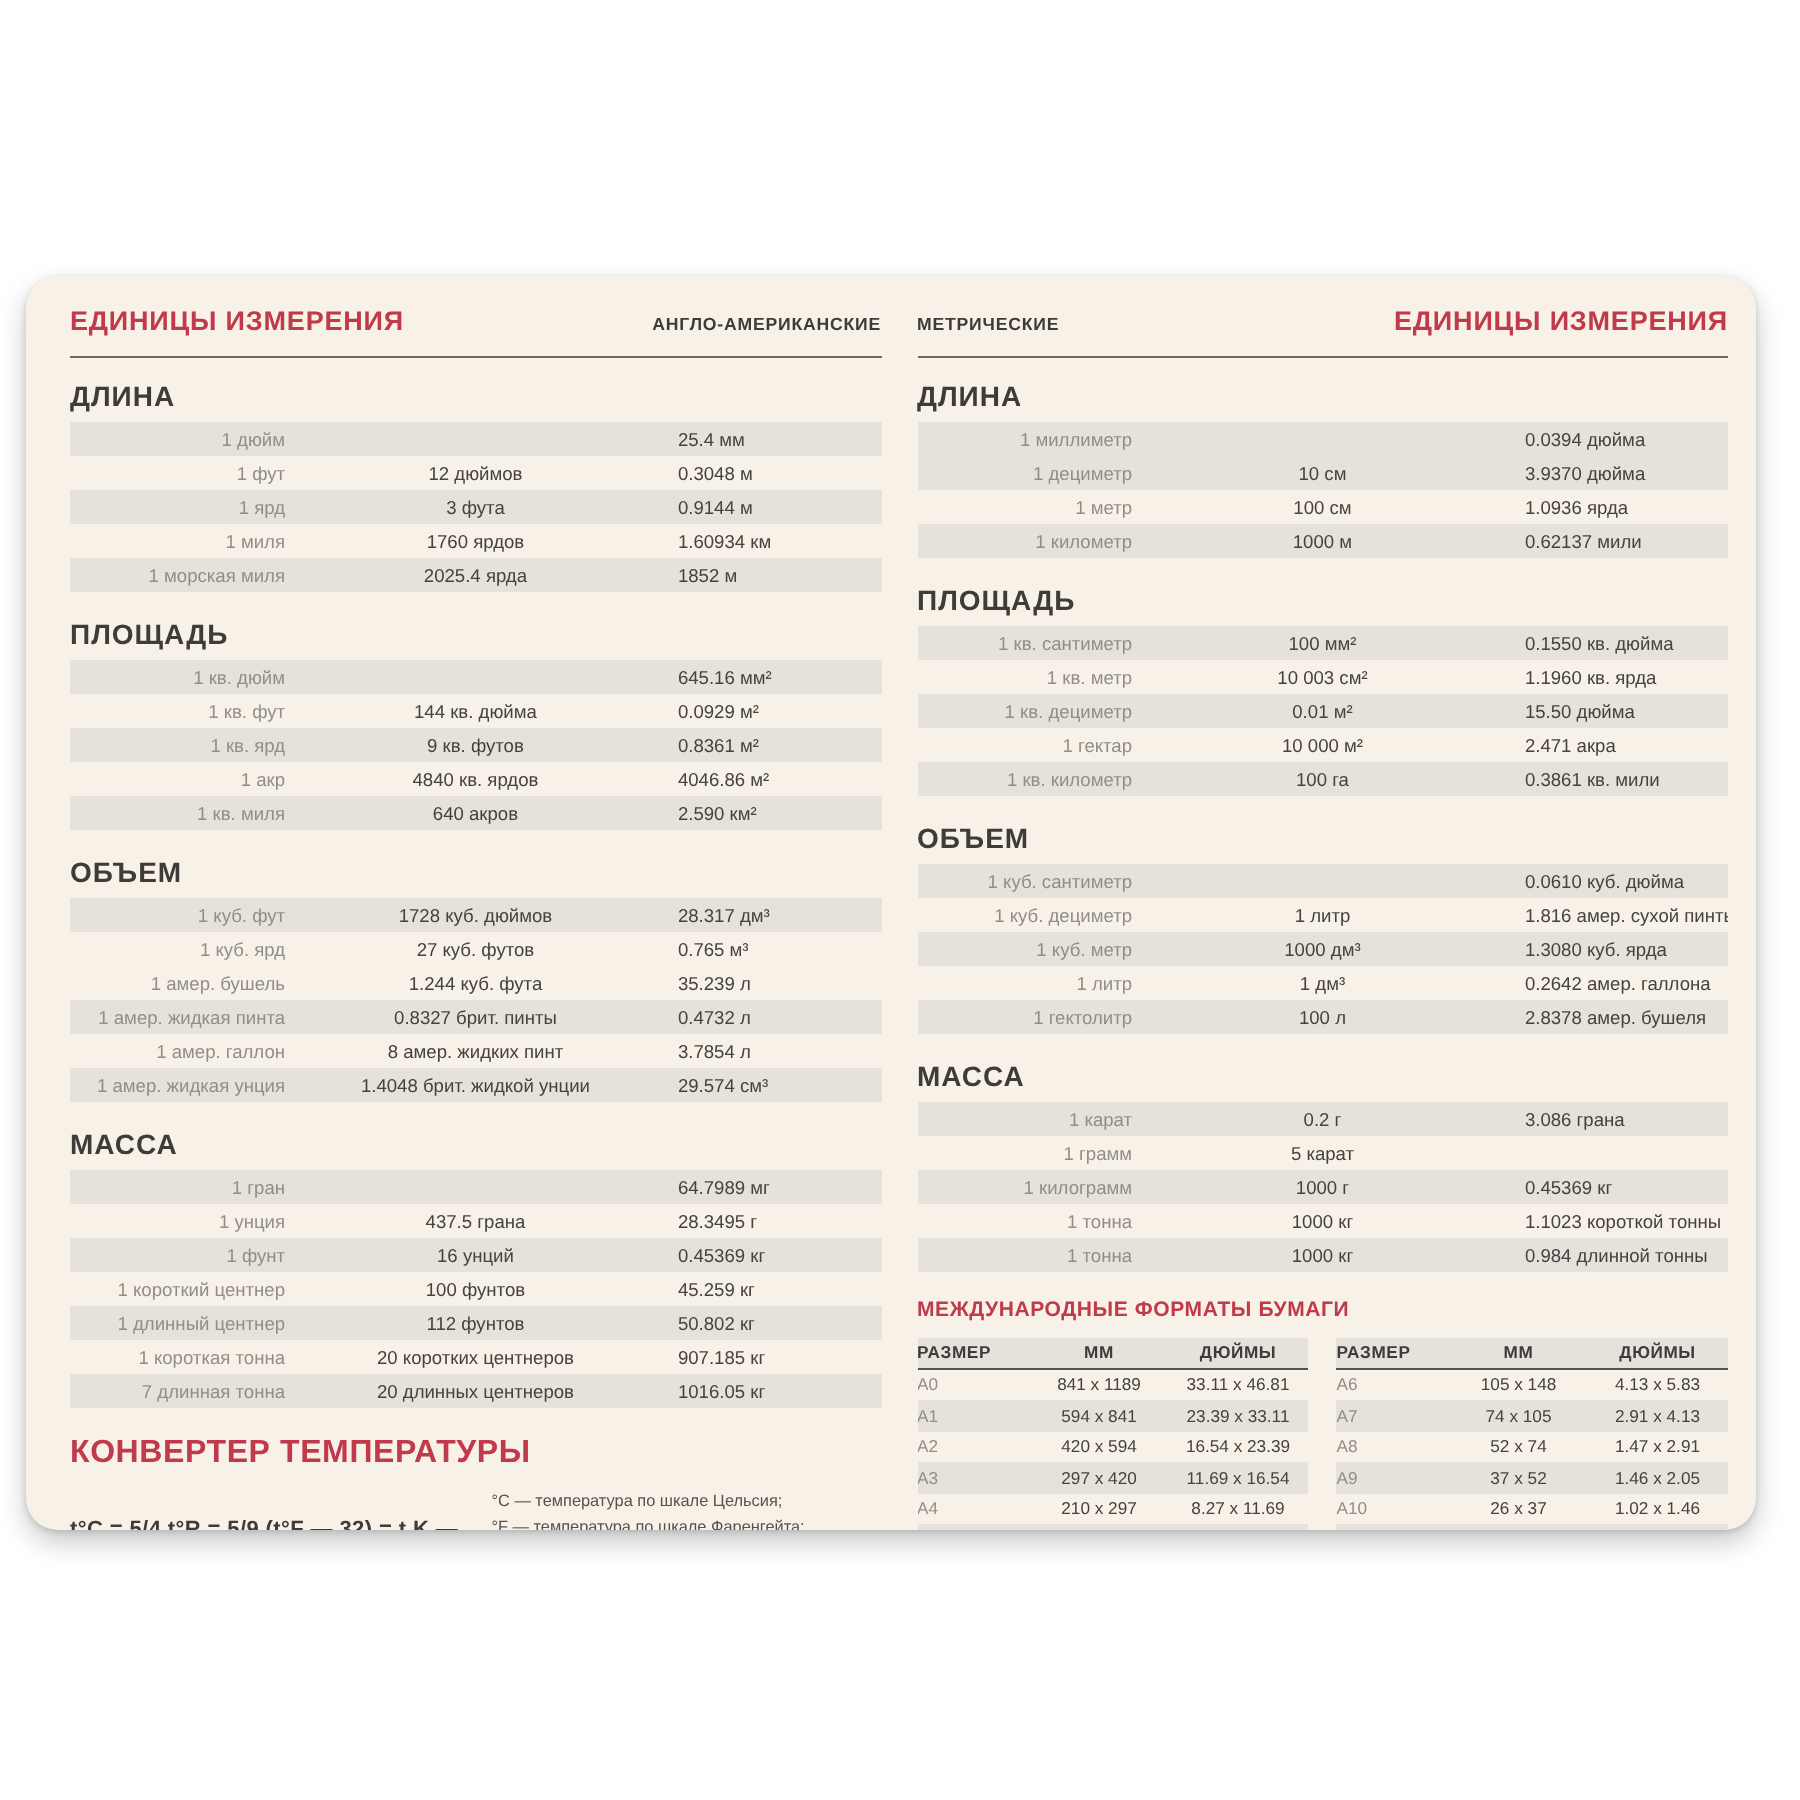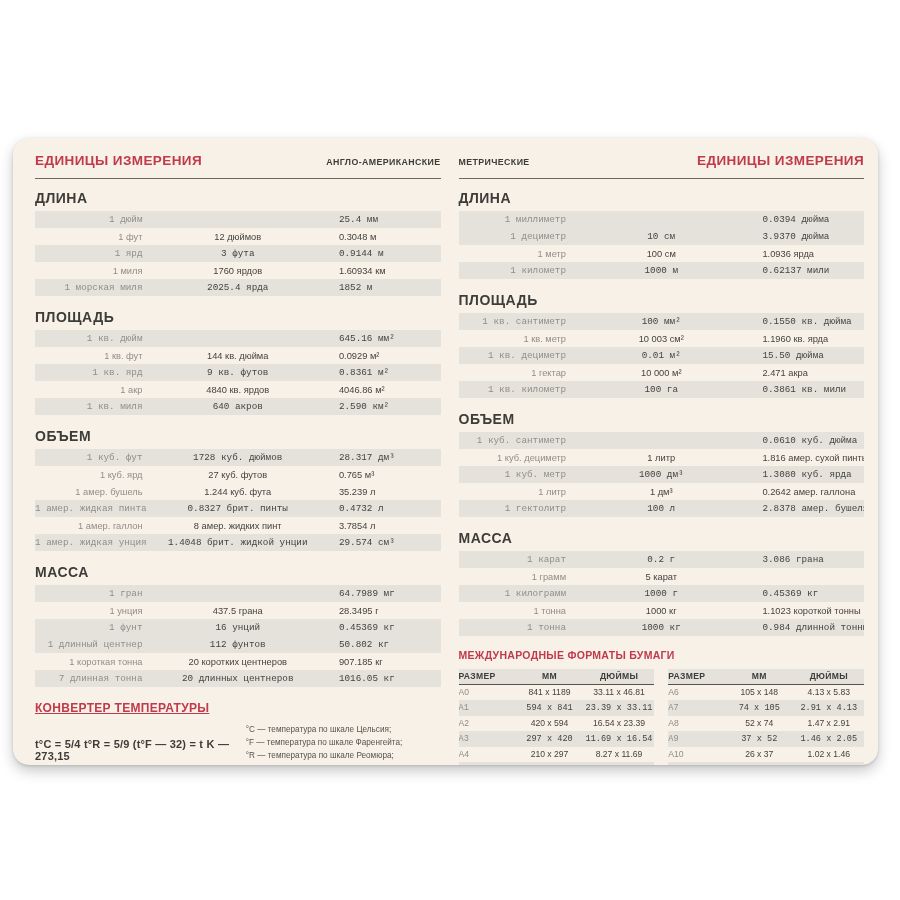--- a/index.html
+++ b/index.html
@@ -22,26 +22,26 @@
   .col-header{
     display:flex;justify-content:space-between;align-items:baseline;
     border-bottom:1.5px solid var(--rule-dark);
     padding:5px 0 10px;margin-bottom:11px;
   }
   .title{font-size:13.5px;font-weight:bold;color:var(--accent-red);letter-spacing:.4px;}
   .subtitle{font-size:8.8px;font-weight:bold;color:#3e3c39;letter-spacing:.4px;}
   .section{margin-bottom:13px;}
   .section-heading{font-size:14px;font-weight:bold;color:#3e3c39;letter-spacing:.5px;margin-bottom:5px;}
   .urow{display:flex;align-items:center;height:17px;font-size:9.3px;}
-  .shaded{background:var(--row-shade);font-family:Liberation Mono, monospace;}
+  .shaded{background:var(--row-shade);}
   .ucell{white-space:nowrap;overflow:hidden;}
   .ucell.label{flex:0 0 28%;text-align:right;color:var(--text-muted);padding-right:6px;}
   .ucell.mid{flex:0 0 44%;text-align:center;color:var(--text-dark);}
   .ucell.val{flex:1;text-align:left;color:var(--text-dark);padding-left:12px;}
-  .temp-heading{font-size:12px;font-weight:bold;color:var(--accent-red);letter-spacing:.3px;margin:14px 0 8px;text-decoration:underline;}
+  .temp-heading{font-size:16px;font-weight:bold;color:var(--accent-red);letter-spacing:.3px;margin:14px 0 8px;}
   .temp-body{display:flex;align-items:flex-end;}
   .formula{flex:0 0 50%;font-size:11px;font-weight:bold;color:#3e3c39;letter-spacing:.2px;padding-top:2px;}
   .notes{flex:1;font-size:8.2px;color:#55534e;line-height:1.6;padding-left:8px;}
   .paper-heading{font-size:10.5px;font-weight:bold;color:var(--accent-red);letter-spacing:.3px;margin:4px 0 8px;}
   .paper-tables{display:flex;gap:14px;}
   .ptable{flex:1;min-width:0;}
   .prow{display:flex;align-items:center;height:15.5px;font-size:8.6px;color:var(--text-dark);}
   .prow.phead{background:var(--row-shade);font-weight:bold;color:#3e3c39;border-bottom:1.2px solid #55534f;letter-spacing:.3px;}
   .pcell{white-space:nowrap;overflow:hidden;}
   .pcell.c0{flex:0 0 29%;text-align:left;}
@@ -167,20 +167,25 @@
             <div class="urow">
               <div class="ucell label">1 унция</div>
               <div class="ucell mid">437.5 грана</div>
               <div class="ucell val">28.3495 г</div>
             </div>
             <div class="urow shaded">
               <div class="ucell label">1 фунт</div>
               <div class="ucell mid">16 унций</div>
               <div class="ucell val">0.45369 кг</div>
             </div>
+            <div class="urow">
+              <div class="ucell label">1 короткий центнер</div>
+              <div class="ucell mid">100 фунтов</div>
+              <div class="ucell val">45.259 кг</div>
+            </div>
             <div class="urow shaded">
               <div class="ucell label">1 длинный центнер</div>
               <div class="ucell mid">112 фунтов</div>
               <div class="ucell val">50.802 кг</div>
             </div>
             <div class="urow">
               <div class="ucell label">1 короткая тонна</div>
               <div class="ucell mid">20 коротких центнеров</div>
               <div class="ucell val">907.185 кг</div>
             </div>

